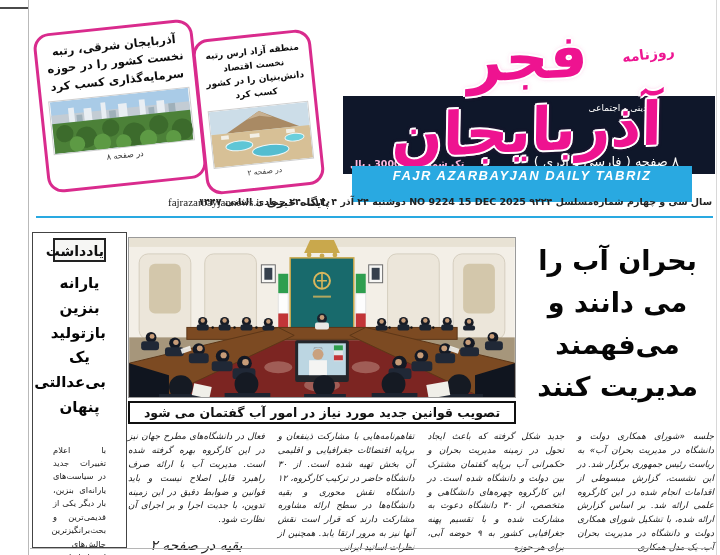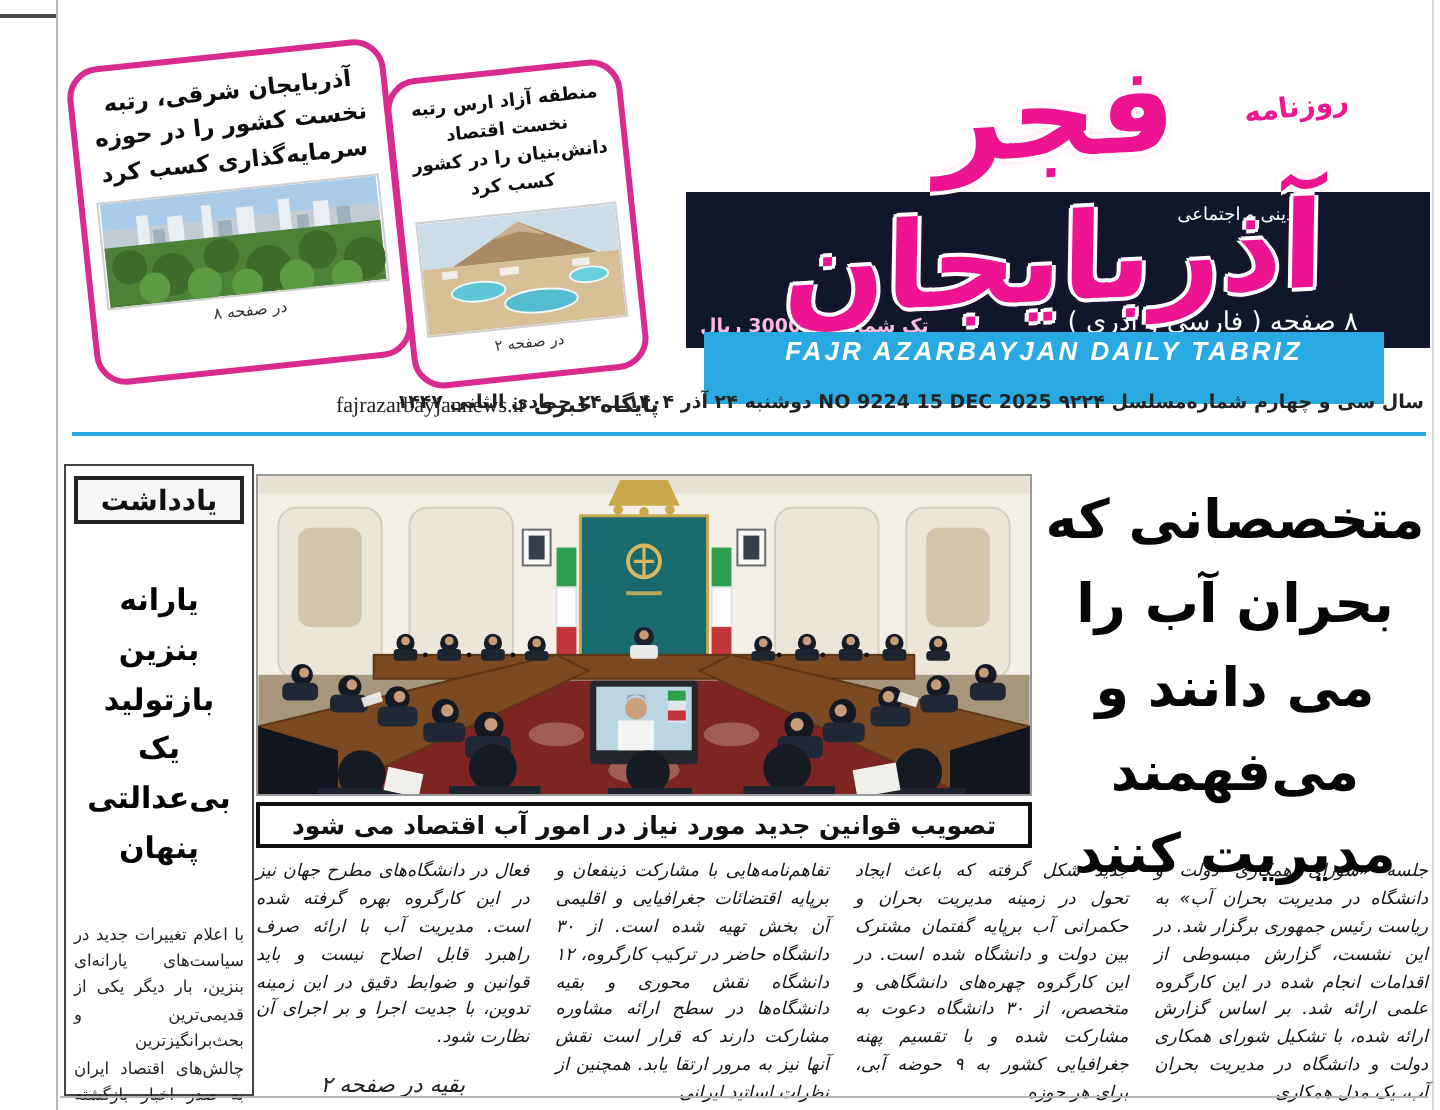--- a/index.html
+++ b/index.html
@@ -39,37 +39,37 @@
   #fajr-bar{left:352px;top:166px;width:340px;height:36px;background:#29a9e1;color:#fff;
           font-family:"Liberation Sans",sans-serif;font-style:italic;font-weight:bold;
           font-size:13px;letter-spacing:1.5px;text-align:center;line-height:20px;}
   #dateline{right:8px;top:196px;direction:rtl;font-size:9.5px;font-weight:bold;color:#222;}
   #website{left:168px;top:196px;direction:rtl;font-size:11px;color:#222;font-weight:bold;}
   #website .url{font-family:"Liberation Serif",serif;font-weight:normal;margin-top:28px;}
   #blue-rule{left:36px;top:216px;width:677px;height:2px;background:#29a9e1;}
 
   
   #sidebar{left:32px;top:232px;width:95px;height:316px;border:1px solid #444;box-sizing:border-box;
-           padding:5px 4px;direction:rtl;background:#fff;}
+           padding:5px 20px;direction:rtl;background:#fff;}
   #note-header{border:2px solid #222;background:#f6f6f4;text-align:center;font-weight:bold;
            font-size:14px;line-height:22px;height:24px;box-sizing:border-box;}
-  #note-headline{margin-top:26px;text-align:center;font-weight:bold;font-size:15px;line-height:1.65;
+  #note-headline{margin-top:9px;text-align:center;font-weight:bold;font-size:15px;line-height:1.65;
            white-space:pre-line;color:#050505;}
   #note-body{margin-top:24px;font-size:8.3px;line-height:1.62;text-align:justify;color:#222;}
   #note-photo{margin-top:6px;width:83px;height:62px;border:1px solid #bbb;box-sizing:border-box;}
 
   
   #lead-headline{left:520px;top:240px;width:195px;direction:rtl;text-align:center;
            font-weight:900;font-size:27px;line-height:1.55;color:#060606;}
   #meeting{left:128px;top:237px;width:388px;height:161px;border:1px solid #9a9a9a;box-sizing:border-box;}
   #photo-caption{left:128px;top:401px;width:388px;height:23px;border:2px solid #101010;box-sizing:border-box;
            background:#fff;text-align:center;direction:rtl;font-weight:bold;font-size:12.5px;line-height:19px;}
   #columns{left:128px;top:430px;width:586px;height:112px;direction:rtl;display:flex;gap:13px;}
   #columns .col{flex:1;font-size:8.8px;line-height:1.58;text-align:justify;color:#141414;font-style:italic;}
-  #columns .cont{display:block;margin-top:7px;text-align:center;font-size:11px;color:#222;}
+  #columns .cont{display:block;margin-top:7px;text-align:center;font-size:14px;color:#222;}
   #bottom-rule{left:30px;top:548px;width:684px;height:1px;background:#b5b5b5;}
 </style>
 </head>
 <body>
 
 <div id="page">
 
   <div class="abs edge-left"></div>
   <div class="abs edge-right"></div>
   <div class="abs edge-topdash"></div>
@@ -170,21 +170,20 @@
         <rect x="34" y="28" width="30" height="12" rx="5" fill="#2f9c46"></rect>
         <rect x="58" y="30" width="12" height="22" rx="3" fill="#17181c"></rect>
       </g>
       <path d="M66 52 Q74 58 78 62" stroke="#1d1e22" stroke-width="5" fill="none"></path>
       <path d="M44 26 l14 7" stroke="#25803a" stroke-width="3"></path>
     </svg>
     
   </div>
 
   <div class="abs" id="lead-headline">
-    <div>متخصصانی که</div>
     <div>بحران آب را</div>
     <div>می دانند و می‌فهمند</div>
     <div>مدیریت کنند</div>
   </div>
 
   <svg class="abs" id="meeting" viewBox="0 0 388 160" xmlns="http://www.w3.org/2000/svg">
     <rect width="388" height="160" fill="#f3efe7"></rect>
     <rect width="388" height="9" fill="#e8e2d4"></rect>
     <g fill="#ece6da" stroke="#d5cebe">
       <rect x="10" y="16" width="52" height="86" rx="9"></rect>
@@ -355,21 +354,21 @@
           <rect x="96" y="156" width="46" height="10"></rect>
           <rect x="176" y="157" width="42" height="10"></rect>
           <rect x="244" y="156" width="46" height="10"></rect>
           <rect x="310" y="157" width="46" height="10"></rect>
         </g>
       <rect x="300" y="146" width="22" height="14" fill="#f0efe9" transform="rotate(-10 311 153)"></rect>
       <rect x="64" y="148" width="18" height="12" fill="#f0efe9" transform="rotate(12 73 154)"></rect>
     </g>
   </svg>
 
-  <div class="abs" id="photo-caption">تصویب قوانین جدید مورد نیاز در امور آب اقتصاد می شود</div>
+  <div class="abs" id="photo-caption">تصویب قوانین جدید مورد نیاز در امور آب گفتمان می شود</div>
 
   <div class="abs" id="columns">
     <div class="col">جلسه «شورای همکاری دولت و دانشگاه در مدیریت بحران آب» به ریاست رئیس جمهوری برگزار شد. در این نشست، گزارش مبسوطی از اقدامات انجام شده در این کارگروه علمی ارائه شد. بر اساس گزارش ارائه شده، با تشکیل شورای همکاری دولت و دانشگاه در مدیریت بحران آب، یک مدل همکاری</div>
     <div class="col">جدید شکل گرفته که باعث ایجاد تحول در زمینه مدیریت بحران و حکمرانی آب برپایه گفتمان مشترک بین دولت و دانشگاه شده است. در این کارگروه چهره‌های دانشگاهی و متخصص، از ۳۰ دانشگاه دعوت به مشارکت شده و با تقسیم پهنه جغرافیایی کشور به ۹ حوضه آبی، برای هر حوزه</div>
     <div class="col">تفاهم‌نامه‌هایی با مشارکت ذینفعان و برپایه اقتضائات جغرافیایی و اقلیمی آن بخش تهیه شده است. از ۳۰ دانشگاه حاضر در ترکیب کارگروه، ۱۲ دانشگاه نقش محوری و بقیه دانشگاه‌ها در سطح ارائه مشاوره مشارکت دارند که قرار است نقش آنها نیز به مرور ارتقا یابد. همچنین از نظرات اساتید ایرانی</div>
     <div class="col">
       <span>فعال در دانشگاه‌های مطرح جهان نیز در این کارگروه بهره گرفته شده است. مدیریت آب با ارائه صرف راهبرد قابل اصلاح نیست و باید قوانین و ضوابط دقیق در این زمینه تدوین، با جدیت اجرا و بر اجرای آن نظارت شود.</span>
       <span class="cont">بقیه در صفحه ۲</span>
     </div>
   </div>

